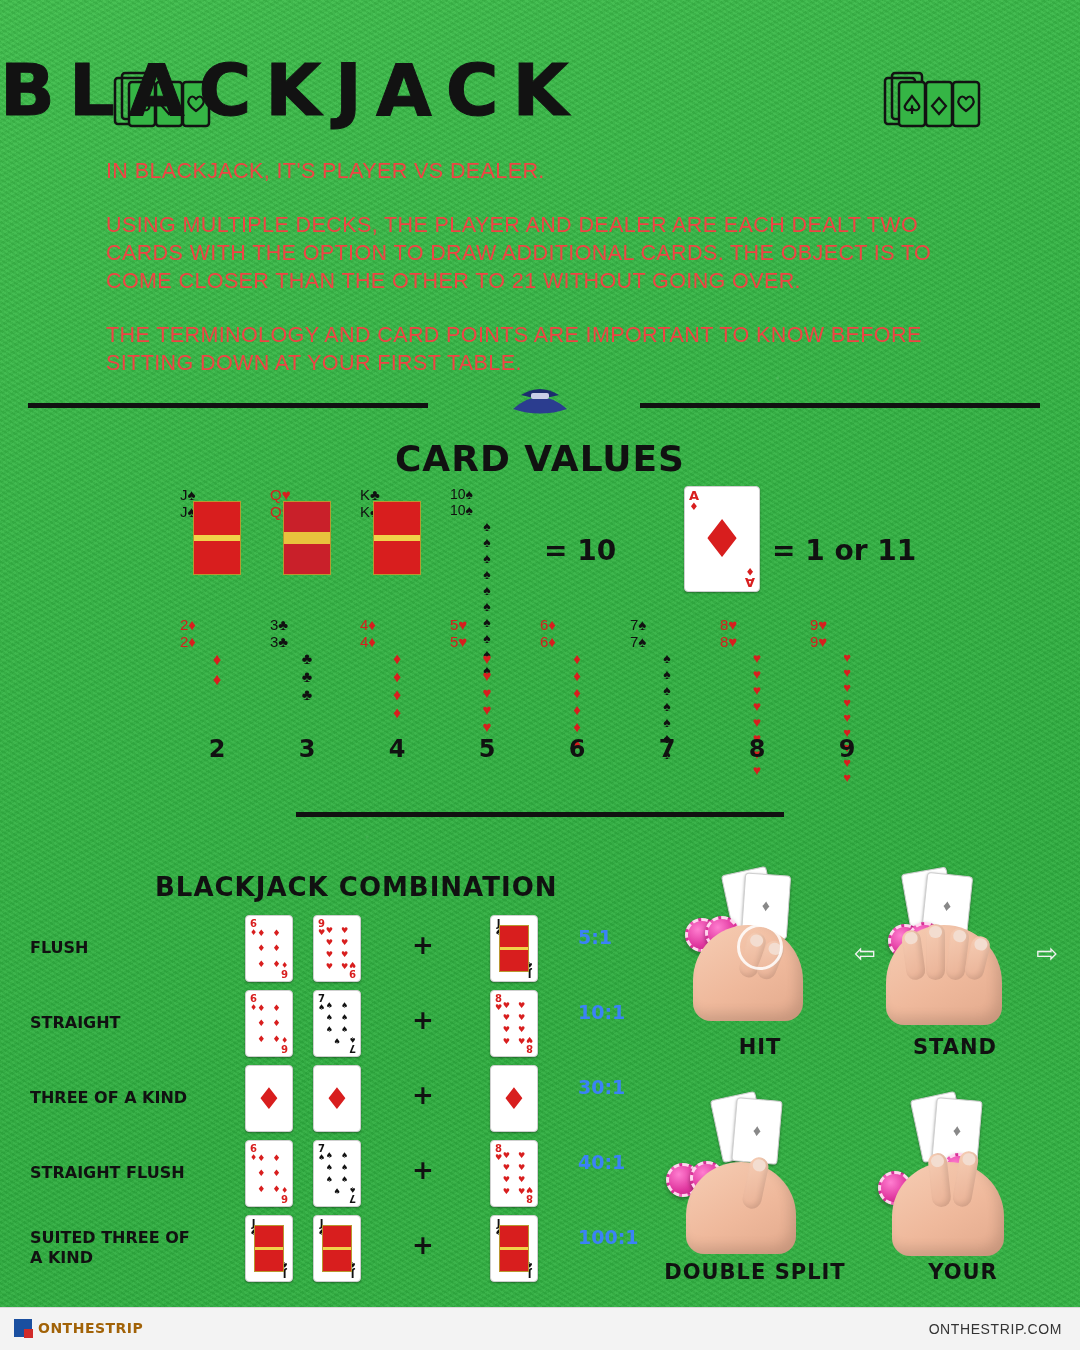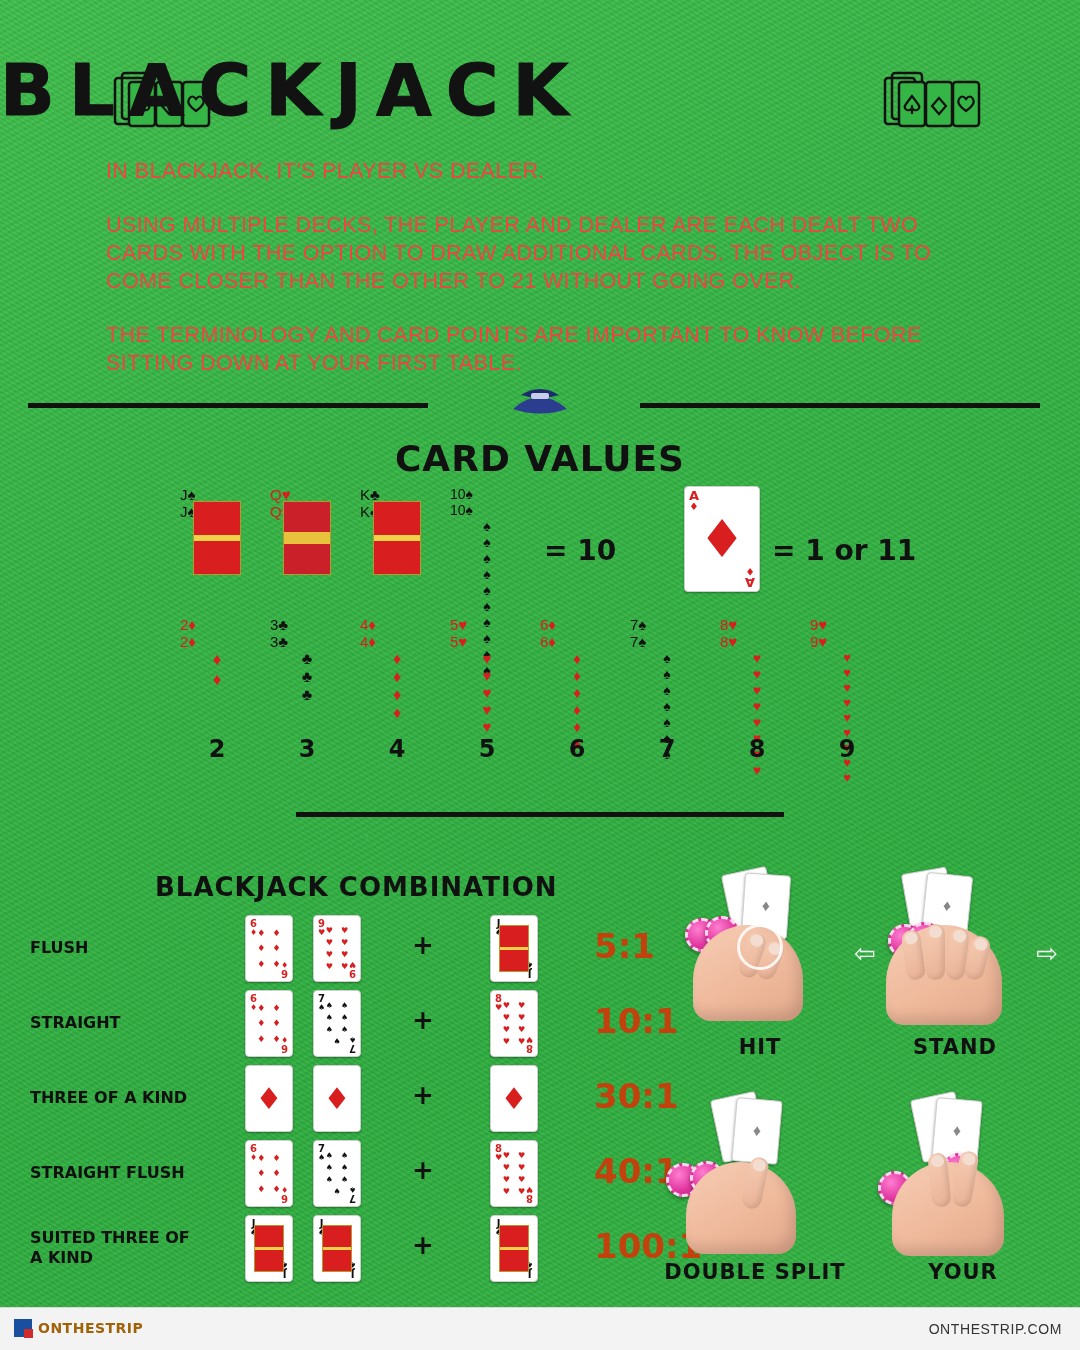--- a/index.html
+++ b/index.html
@@ -98,22 +98,22 @@
     position:absolute; left:0; top:50%; transform:translateY(-50%); width:165px;
     font-family:"DejaVu Sans", sans-serif; font-weight:bold; font-size:16px;
     color:#111; line-height:1.25; text-transform:uppercase;
   }
   .combo-card { position:absolute; width:46px; height:65px; top:5px; }
   .combo-plus {
     position:absolute; left:382px; top:20px; font-family:"DejaVu Sans", sans-serif;
     font-weight:bold; font-size:26px; color:#111;
   }
   .combo-pay {
-    position:absolute; left:564px; top:16px; font-family:"DejaVu Sans", sans-serif;
-    font-weight:bold; font-size:34px; color:#c2410c;
+    position:absolute; left:548px; top:16px; font-family:"DejaVu Sans", sans-serif;
+    font-weight:bold; font-size:19px; color:#3b82f6;
   }
 
   
   .signal { position:absolute; width:190px; height:185px; }
   .signal-label {
     position:absolute; left:0; right:0; bottom:-4px; text-align:center;
     font-family:"DejaVu Sans", sans-serif; font-weight:bold; font-size:21px;
     color:#111; letter-spacing:1px;
   }
   .hand {

